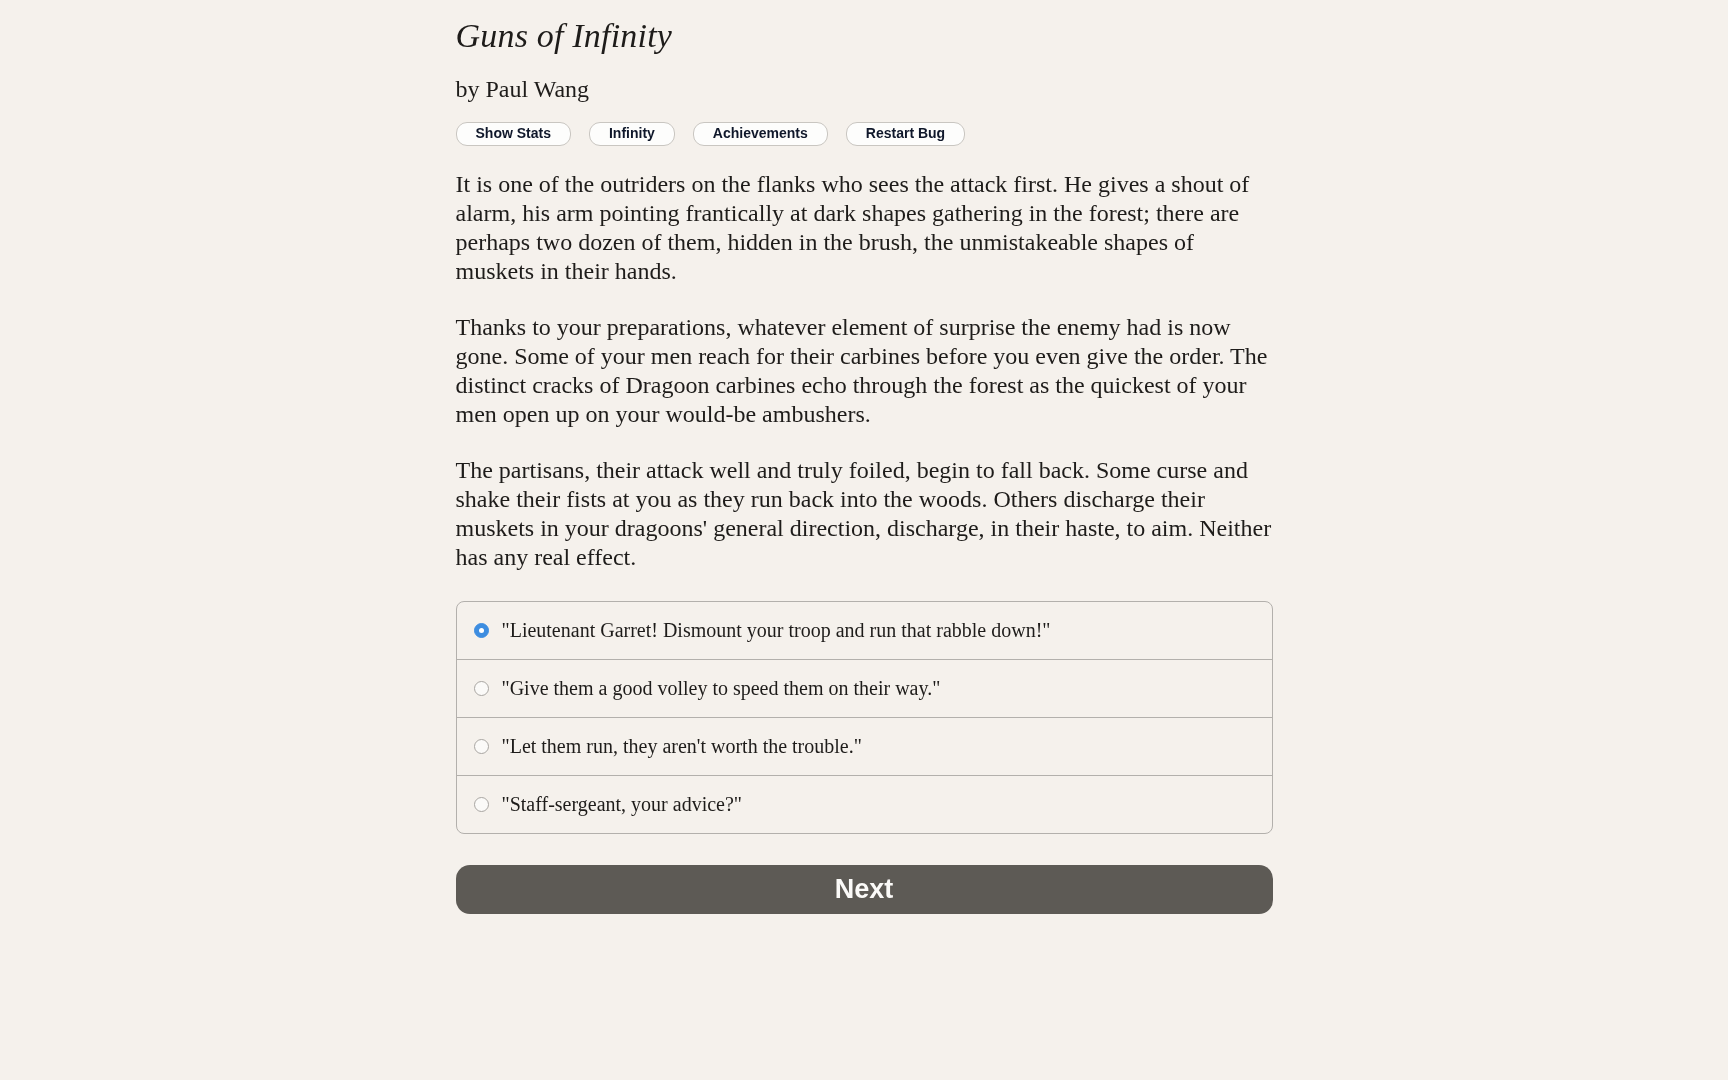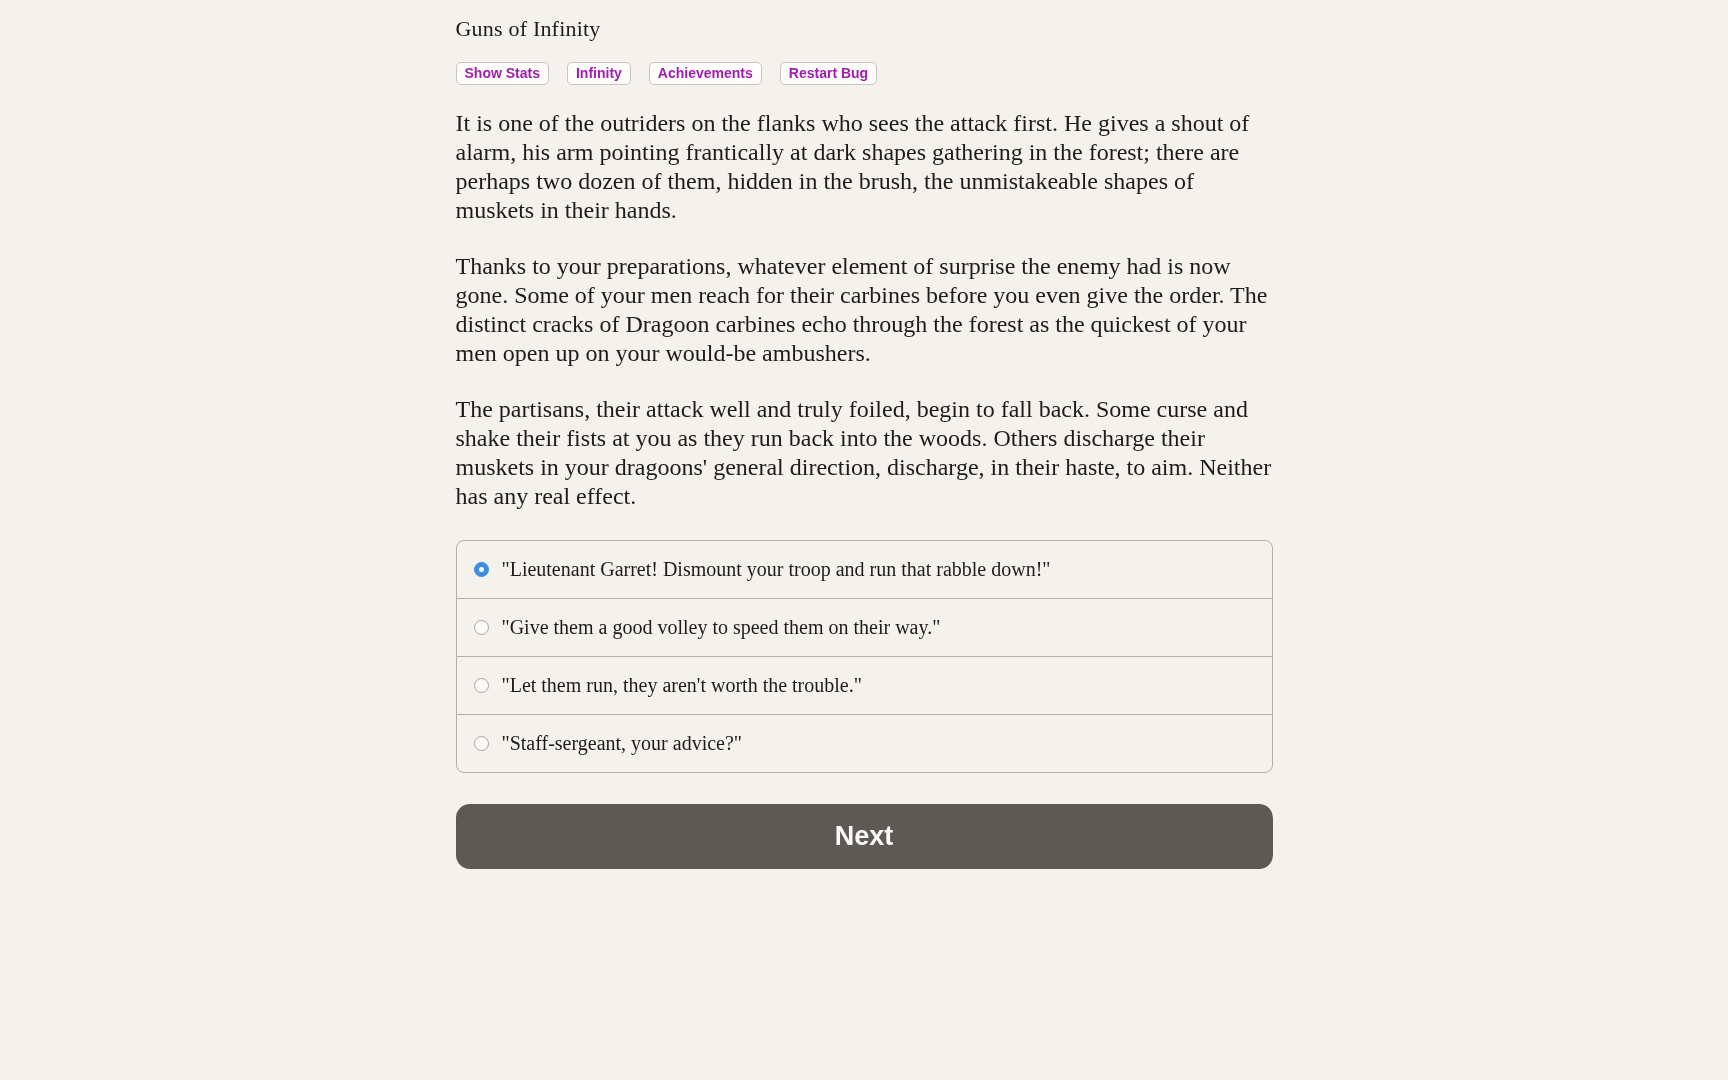--- a/index.html
+++ b/index.html
@@ -18,46 +18,47 @@
     min-height:1080px;
     width:1728px;
     font-family:"Liberation Serif", serif;
   }
   .page{
     width:817px;
     margin:0 auto;
     padding-bottom:60px;
   }
   h1.title{
-    font-size:22px;
+    font-size:34px;
     font-weight:normal;
     margin:15px 0 0 0;
     line-height:1.25;
     letter-spacing:0.2px;
+    font-style:italic;
   }
   h2.author{
     font-size:24px;
     font-weight:normal;
     margin:17px 0 0 0;
     line-height:1.2;
   }
   .toolbar{
     margin-top:19px;
     display:flex;
     gap:18px;
   }
   .toolbar button{
     font-family:"Liberation Sans", sans-serif;
     font-size:14px;
     font-weight:bold;
-    color:#a21caf;
+    color:#0f172a;
     background:#fdfdfc;
     border:1px solid var(--btn-border);
-    border-radius:5px;
-    padding:3px 8px;
+    border-radius:11px;
+    padding:3px 19px;
     line-height:1.1;
     cursor:pointer;
   }
   .story p{
     font-size:24px;
     line-height:29px;
     margin:27px 0 0 0;
   }
   .story p.first{margin-top:24px;}
   .choices{
@@ -99,37 +100,38 @@
     background:#fff;
   }
   .choice-label{
     font-size:20px;
     line-height:29px;
   }
   .next{
     display:block;
     width:100%;
     margin-top:31px;
-    height:65px;
+    height:49px;
     border:none;
     border-radius:14px;
     background:var(--next-bg);
     color:#fbfaf8;
     font-family:"Liberation Sans", sans-serif;
     font-size:27px;
     font-weight:bold;
     cursor:pointer;
   }
 </style>
 </head>
 <body>
 
 <main class="page">
 
   <h1 class="title">Guns of Infinity</h1>
+  <h2 class="author">by Paul Wang</h2>
 
   <div class="toolbar">
     <button>Show Stats</button>
     <button>Infinity</button>
     <button>Achievements</button>
     <button>Restart Bug</button>
   </div>
 
   <div class="story">
     <p class="first">It is one of the outriders on the flanks who sees the attack first. He gives a shout of alarm, his arm pointing frantically at dark shapes gathering in the forest; there are perhaps two dozen of them, hidden in the brush, the unmistakeable shapes of muskets in their hands.</p>

